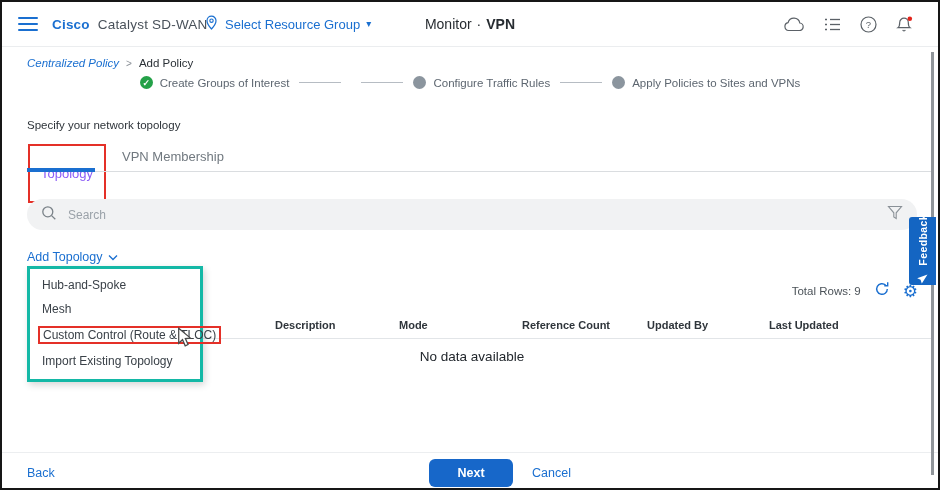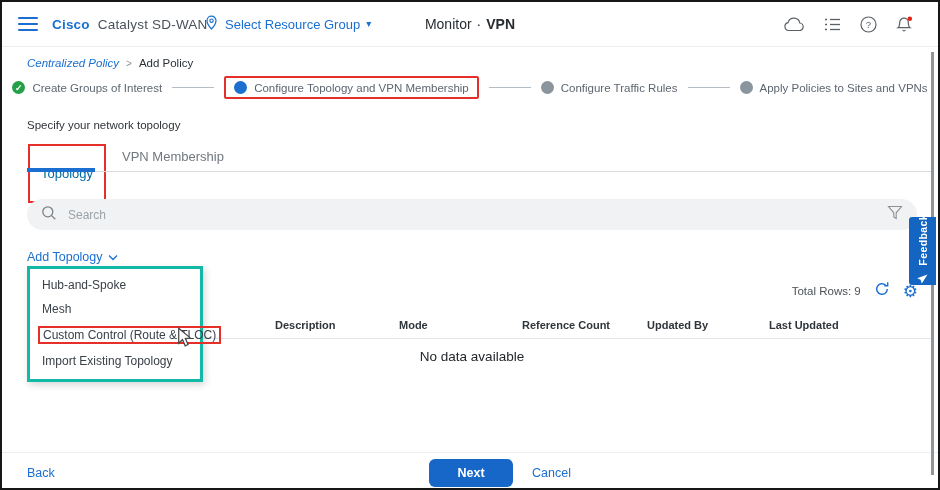--- a/index.html
+++ b/index.html
@@ -37,21 +37,21 @@
   .dot { width:13px; height:13px; border-radius:50%; flex:0 0 auto;
     display:flex; align-items:center; justify-content:center; }
   .dot.complete { background:#24a148; color:#fff; font-size:9px; font-weight:bold; }
   .dot.active { background:#1a6fd0; }
   .dot.upcoming { background:#8b959e; }
   .connector { width:42px; height:1px; background:#b6bcc3; margin:0 10px; }
   .hl-step { border:2px solid #e43028; border-radius:2px; padding:3px 8px; display:flex; align-items:center; gap:7px; }
   
   .instruction { position:absolute; top:117px; left:25px; font-size:11.5px; color:#2e343a; }
   .tab-active-box { position:absolute; top:142px; left:26px; border:2px solid #e43028;
-    padding:20px 11px; font-size:13px; color:#0369a1; cursor:pointer; }
+    padding:20px 11px; font-size:13px; color:#8b5cf6; cursor:pointer; }
   .tab-inactive { position:absolute; top:147px; left:120px; font-size:13px; color:#70787f; cursor:pointer; }
   .tab-underline { position:absolute; top:166px; left:25px; width:68px; height:4px; background:#1a6fd0; z-index:2; }
   .tabs-divider { position:absolute; top:169px; left:25px; width:905px; height:1px; background:#dadde0; }
   
   .search-bar { position:absolute; top:197px; left:25px; width:890px; height:31px;
     background:#f1f2f3; border-radius:16px; display:flex; align-items:center; padding:0 14px; gap:11px; }
   .search-bar input { flex:1; border:none; background:transparent; outline:none;
     font-size:12px; color:#4a5157; font-family:"Liberation Sans", sans-serif; }
   .search-bar input::placeholder { color:#9ba2a9; }
   
@@ -153,24 +153,20 @@
     <span class="bc-sep">&gt;</span>
     <span class="bc-current">Add Policy</span>
   </div>
 
   <div class="stepper">
     <div class="step">
       <span class="dot complete">✓</span>
       <span>Create Groups of Interest</span>
     </div>
     <div class="connector"></div>
-    <div class="hl-step">
-      <span class="dot active"></span>
-      <span>Configure Topology and VPN Membership</span>
-    </div>
     <div class="connector"></div>
     <div class="step">
       <span class="dot upcoming"></span>
       <span>Configure Traffic Rules</span>
     </div>
     <div class="connector"></div>
     <div class="step">
       <span class="dot upcoming"></span>
       <span>Apply Policies to Sites and VPNs</span>
     </div>

